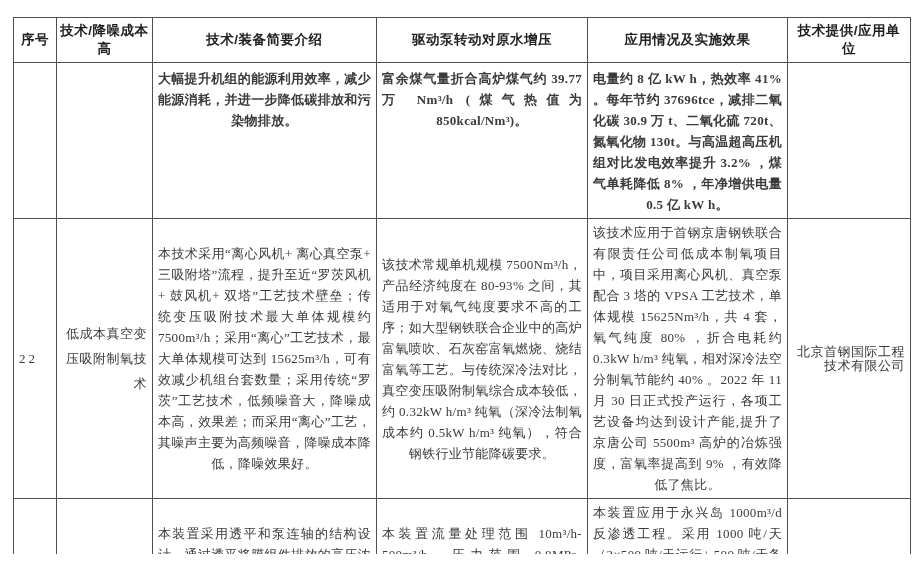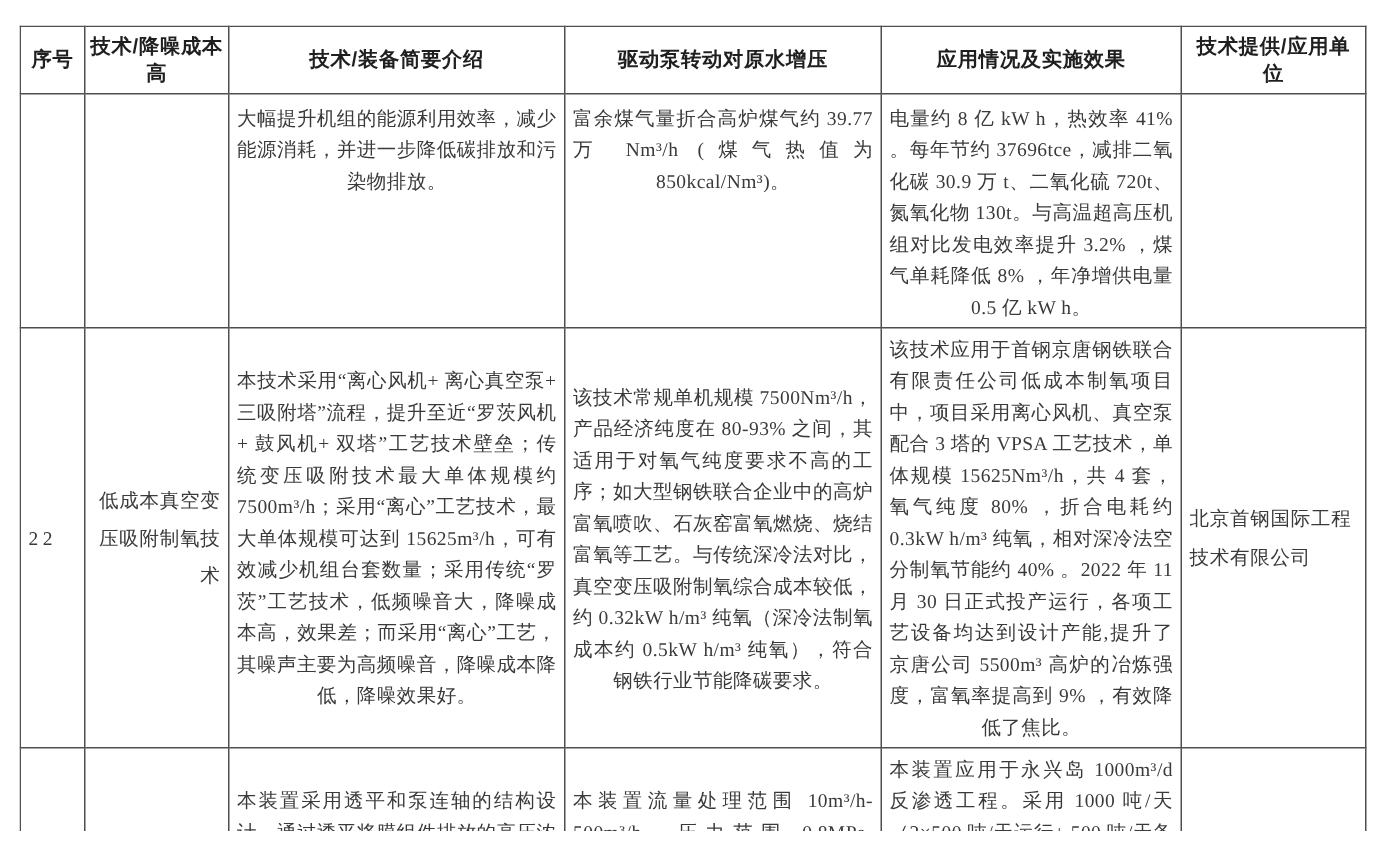--- a/index.html
+++ b/index.html
@@ -44,42 +44,42 @@
     letter-spacing: 0.5px;
   }
   .doc-table td {
     font-family: "Liberation Serif", "DejaVu Serif", serif;
     font-size: 13px;
     color: #3a3a3a;
     padding: 3px 5px;
     vertical-align: middle;
   }
   tr.row-cont { height: 143px; }
-  tr.row-cont td { vertical-align: top; padding-top: 5px; }
+  tr.row-cont td { vertical-align: top; padding-top: 5px; font-weight: bold; }
   tr.row-22 { height: 226px; }
   tr.row-23 { height: 160px; }
   .c-text {
     text-align: justify;
     text-align-last: center;
     line-height: 21px;
     letter-spacing: 0.3px;
   }
   .c-num {
     text-align: left;
     font-size: 14px;
     letter-spacing: 3px;
   }
   .c-name {
     text-align: right;
     line-height: 25px;
     letter-spacing: 0.5px;
   }
   .c-org {
-    text-align: left;
-    line-height: 26px;
+    text-align: right;
+    line-height: 14px;
     letter-spacing: 0.5px;
   }
 </style>
 </head>
 <body>
 
 <div class="table-clip">
   <table class="doc-table">
     <colgroup>
       <col style="width:43px">

